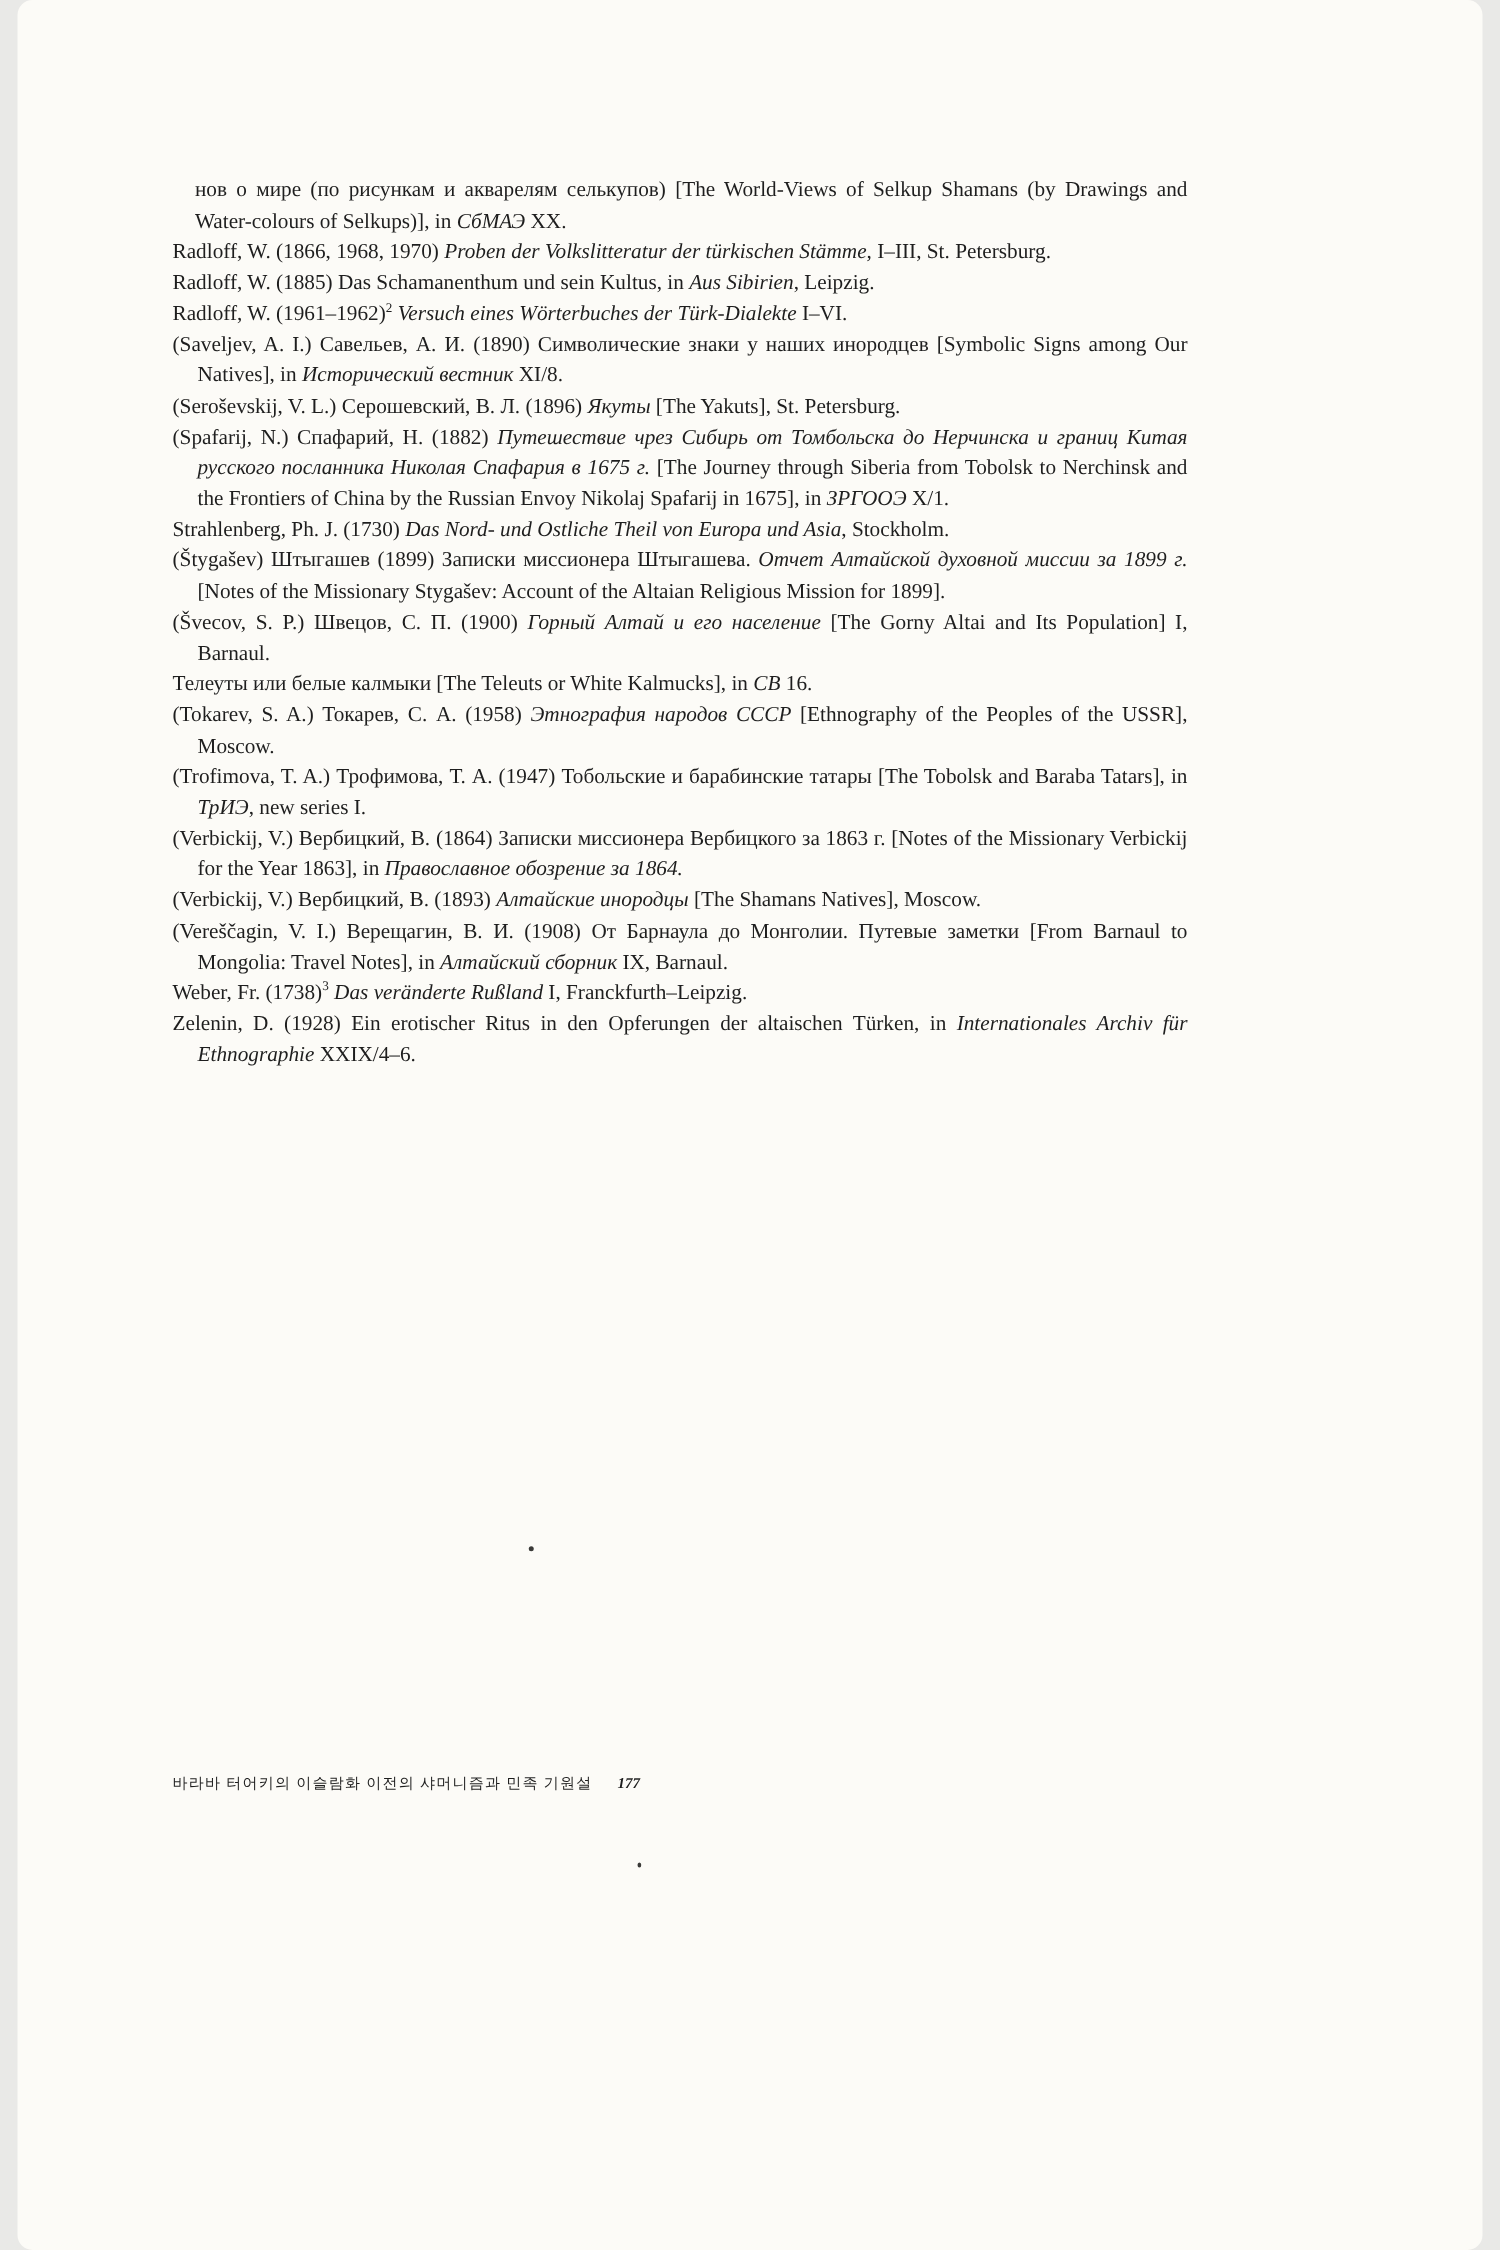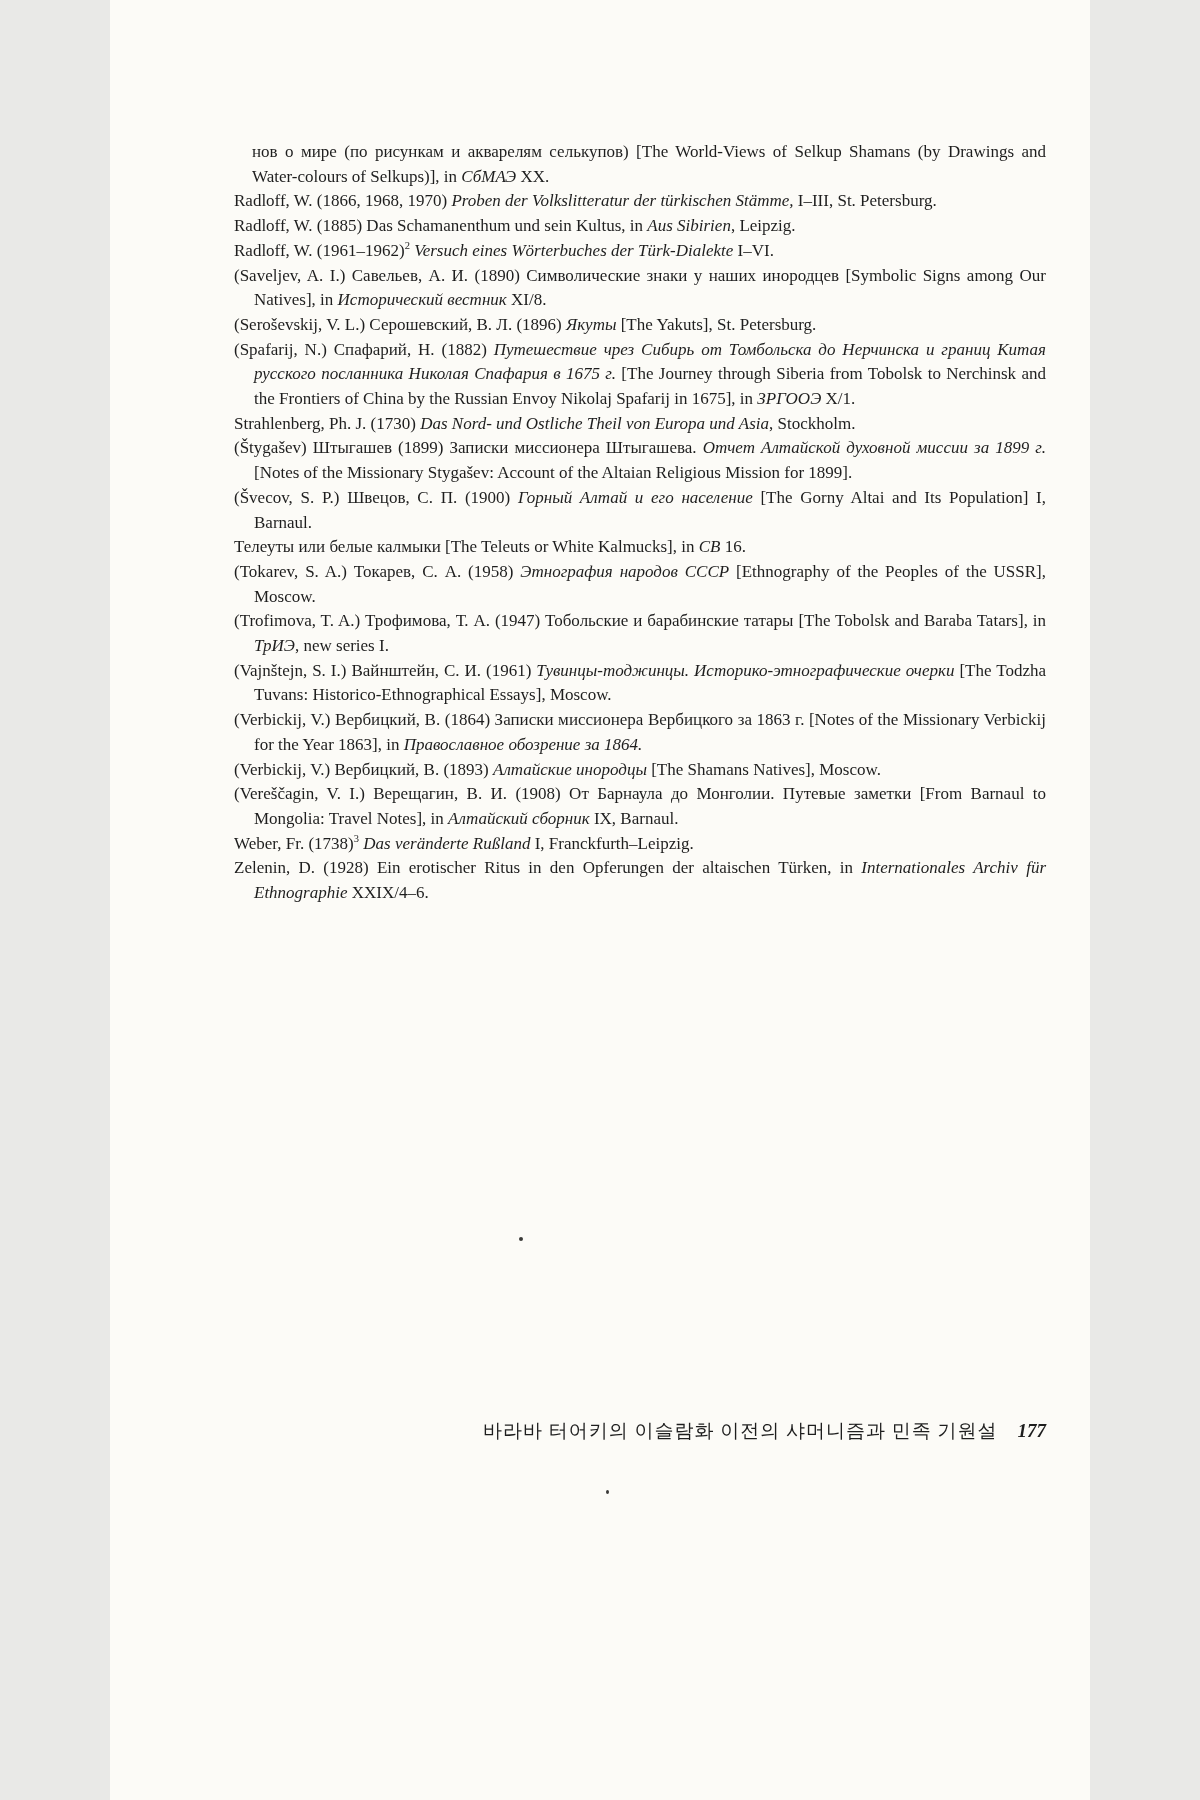--- a/index.html
+++ b/index.html
@@ -2,27 +2,28 @@
 <html><head>
 <meta charset="utf-8">
 <style>
   html, body {
     margin: 0;
     padding: 0;
     background: #e9e9e7;
   }
   .page {
     position: relative;
-    width: 980px;
+    width: 1172px;
     height: 1800px;
     margin: 0 auto;
     background: #fcfbf7;
     color: #1e1e1e;
     font-family: "Liberation Serif", "DejaVu Serif", serif;
     overflow: hidden;
+    border-radius: 12px;
   }
   .bibliography {
     position: absolute;
     left: 124px;
     top: 140px;
     width: 812px;
     font-size: 17px;
     line-height: 24.7px;
     text-align: justify;
   }
@@ -41,22 +42,22 @@
   .ref sup {
     font-size: 0.62em;
     line-height: 0;
     vertical-align: super;
   }
   .page-footer {
     position: absolute;
     left: 124px;
     top: 1418px;
     width: 812px;
-    text-align: right;
-    font-size: 19px;
+    text-align: left;
+    font-size: 12px;
     letter-spacing: 1px;
     white-space: nowrap;
   }
   .footer-page-number {
     display: inline-block;
     margin-left: 20px;
     font-style: italic;
     font-weight: 600;
     letter-spacing: 0;
   }
@@ -80,21 +81,20 @@
       <p class="ref"><span>Radloff, W. (1961–1962)</span><sup>2</sup><span> </span><em>Versuch eines Wörterbuches der Türk-Dialekte</em><span> I–VI.</span></p>
       <p class="ref"><span>(Saveljev, A. I.) Савельев, А. И. (1890) Символические знаки у наших инородцев [Symbolic Signs among Our Natives], in </span><em>Исторический вестник</em><span> XI/8.</span></p>
       <p class="ref"><span>(Seroševskij, V. L.) Серошевский, В. Л. (1896) </span><em>Якуты</em><span> [The Yakuts], St. Petersburg.</span></p>
       <p class="ref"><span>(Spafarij, N.) Спафарий, Н. (1882) </span><em>Путешествие чрез Сибирь от Томбольска до Нерчинска и границ Китая русского посланника Николая Спафария в 1675 г.</em><span> [The Journey through Siberia from Tobolsk to Nerchinsk and the Frontiers of China by the Russian Envoy Nikolaj Spafarij in 1675], in </span><em>ЗРГООЭ</em><span> X/1.</span></p>
       <p class="ref"><span>Strahlenberg, Ph. J. (1730) </span><em>Das Nord- und Ostliche Theil von Europa und Asia</em><span>, Stockholm.</span></p>
       <p class="ref"><span>(Štygašev) Штыгашев (1899) Записки миссионера Штыгашева. </span><em>Отчет Алтайской духовной миссии за 1899 г.</em><span> [Notes of the Missionary Stygašev: Account of the Altaian Religious Mission for 1899].</span></p>
       <p class="ref"><span>(Švecov, S. P.) Швецов, С. П. (1900) </span><em>Горный Алтай и его население</em><span> [The Gorny Altai and Its Population] I, Barnaul.</span></p>
       <p class="ref"><span>Телеуты или белые калмыки [The Teleuts or White Kalmucks], in </span><em>СВ</em><span> 16.</span></p>
       <p class="ref"><span>(Tokarev, S. A.) Токарев, С. А. (1958) </span><em>Этнография народов СССР</em><span> [Ethnography of the Peoples of the USSR], Moscow.</span></p>
       <p class="ref"><span>(Trofimova, T. A.) Трофимова, Т. А. (1947) Тобольские и барабинские татары [The Tobolsk and Baraba Tatars], in </span><em>ТрИЭ</em><span>, new series I.</span></p>
-      <p class="ref"><span>(Vajnštejn, S. I.) Вайнштейн, С. И. (1961) </span><em>Тувинцы-тоджинцы. Историко-этнографические очерки</em><span> [The Todzha Tuvans: Historico-Ethnographical Essays], Moscow.</span></p>
       <p class="ref"><span>(Verbickij, V.) Вербицкий, В. (1864) Записки миссионера Вербицкого за 1863 г. [Notes of the Missionary Verbickij for the Year 1863], in </span><em>Православное обозрение за 1864.</em></p>
       <p class="ref"><span>(Verbickij, V.) Вербицкий, В. (1893) </span><em>Алтайские инородцы</em><span> [The Shamans Natives], Moscow.</span></p>
       <p class="ref"><span>(Vereščagin, V. I.) Верещагин, В. И. (1908) От Барнаула до Монголии. Путевые заметки [From Barnaul to Mongolia: Travel Notes], in </span><em>Алтайский сборник</em><span> IX, Barnaul.</span></p>
       <p class="ref"><span>Weber, Fr. (1738)</span><sup>3</sup><span> </span><em>Das veränderte Rußland</em><span> I, Franckfurth–Leipzig.</span></p>
       <p class="ref"><span>Zelenin, D. (1928) Ein erotischer Ritus in den Opferungen der altaischen Türken, in </span><em>Internationales Archiv für Ethnographie</em><span> XXIX/4–6.</span></p>
     </div>
 
   <div class="speck speck-1"></div>
 
   <div class="page-footer">

